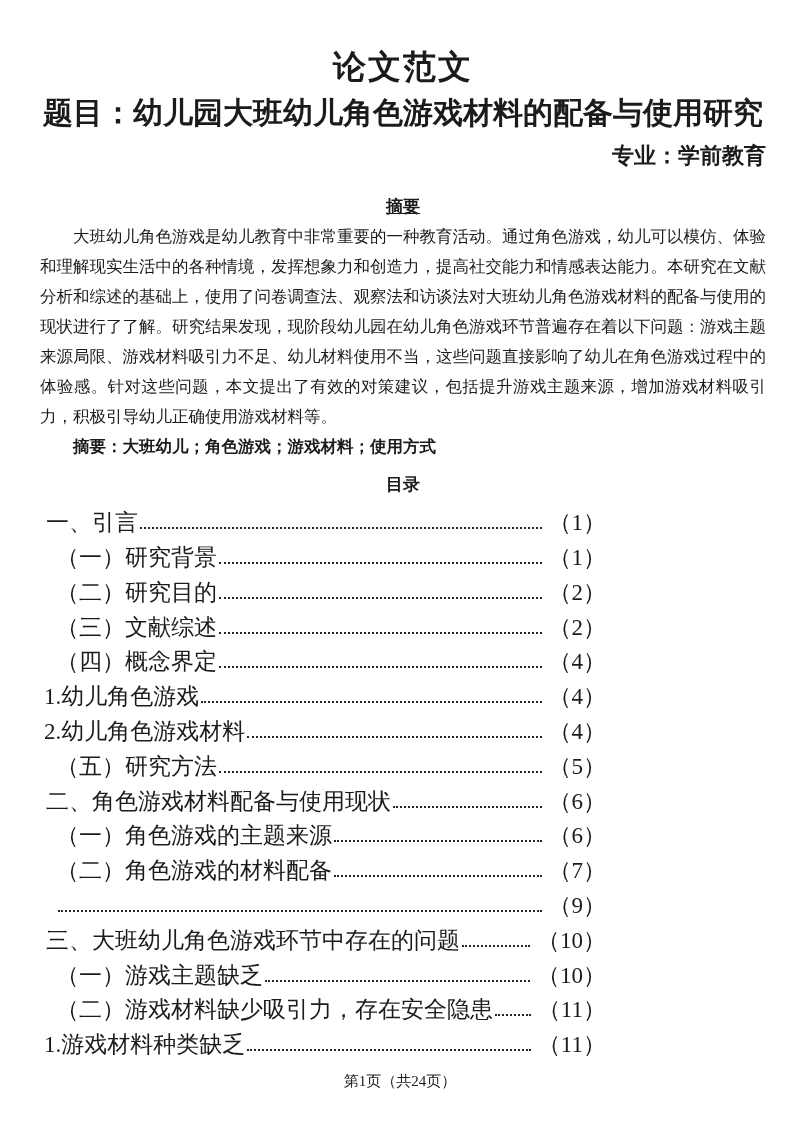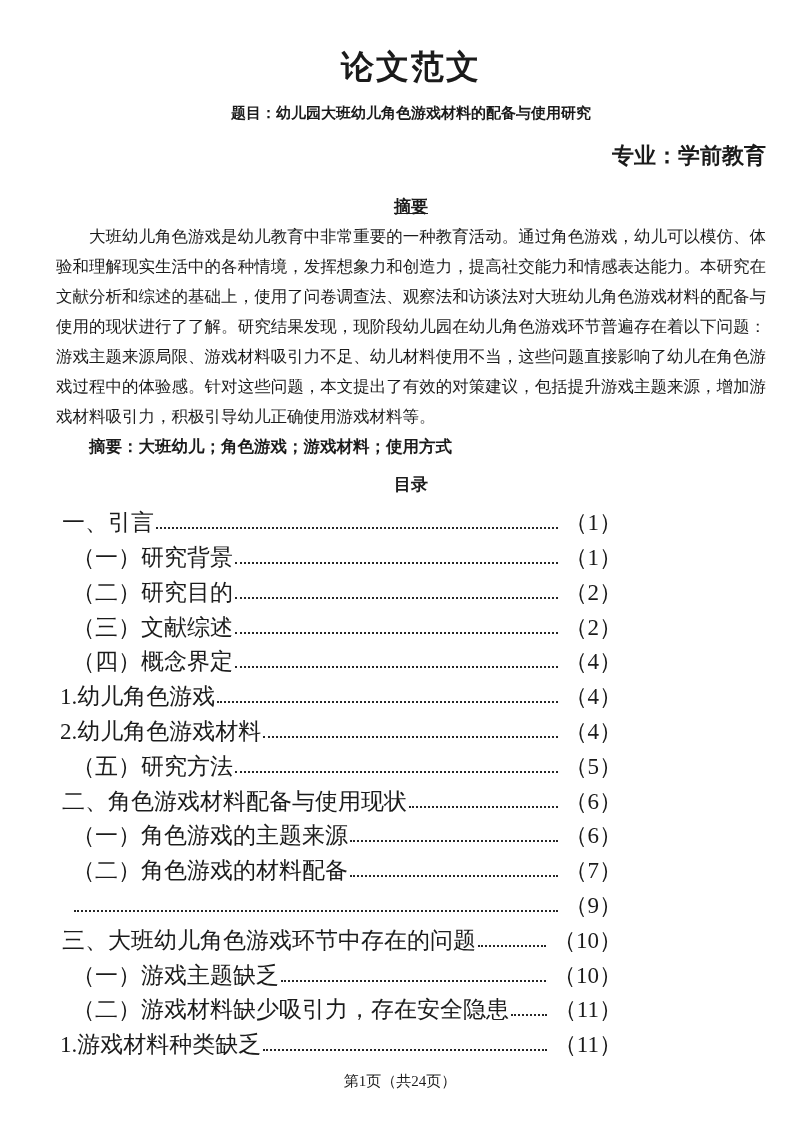--- a/index.html
+++ b/index.html
@@ -2,27 +2,27 @@
 <html><head>
 <meta charset="utf-8">
 <style>
   html,body{margin:0;padding:0;}
   body{
     width:800px;height:1132px;
     background:#ffffff;color:#1b1b1b;
     font-family:"Liberation Serif","DejaVu Serif",serif;
     overflow:hidden;
   }
-  .page{box-sizing:border-box;width:800px;padding:46px 34px 0 56px;}
+  .page{box-sizing:border-box;width:800px;padding:46px 34px 0 40px;}
   .doc-title{
     text-align:center;font-size:33px;font-weight:bold;
     line-height:42px;margin:0;letter-spacing:2px;
   }
   .topic-line{
-    text-align:center;font-size:15px;font-weight:bold;
+    text-align:center;font-size:30px;font-weight:bold;
     line-height:30px;margin-top:10px;
   }
   .major-line{
     text-align:right;font-size:22px;font-weight:bold;
     line-height:30px;margin-top:13px;
   }
   .abstract-heading{
     text-align:center;font-size:17px;font-weight:bold;
     line-height:22px;margin-top:25px;text-decoration:underline;
   }

